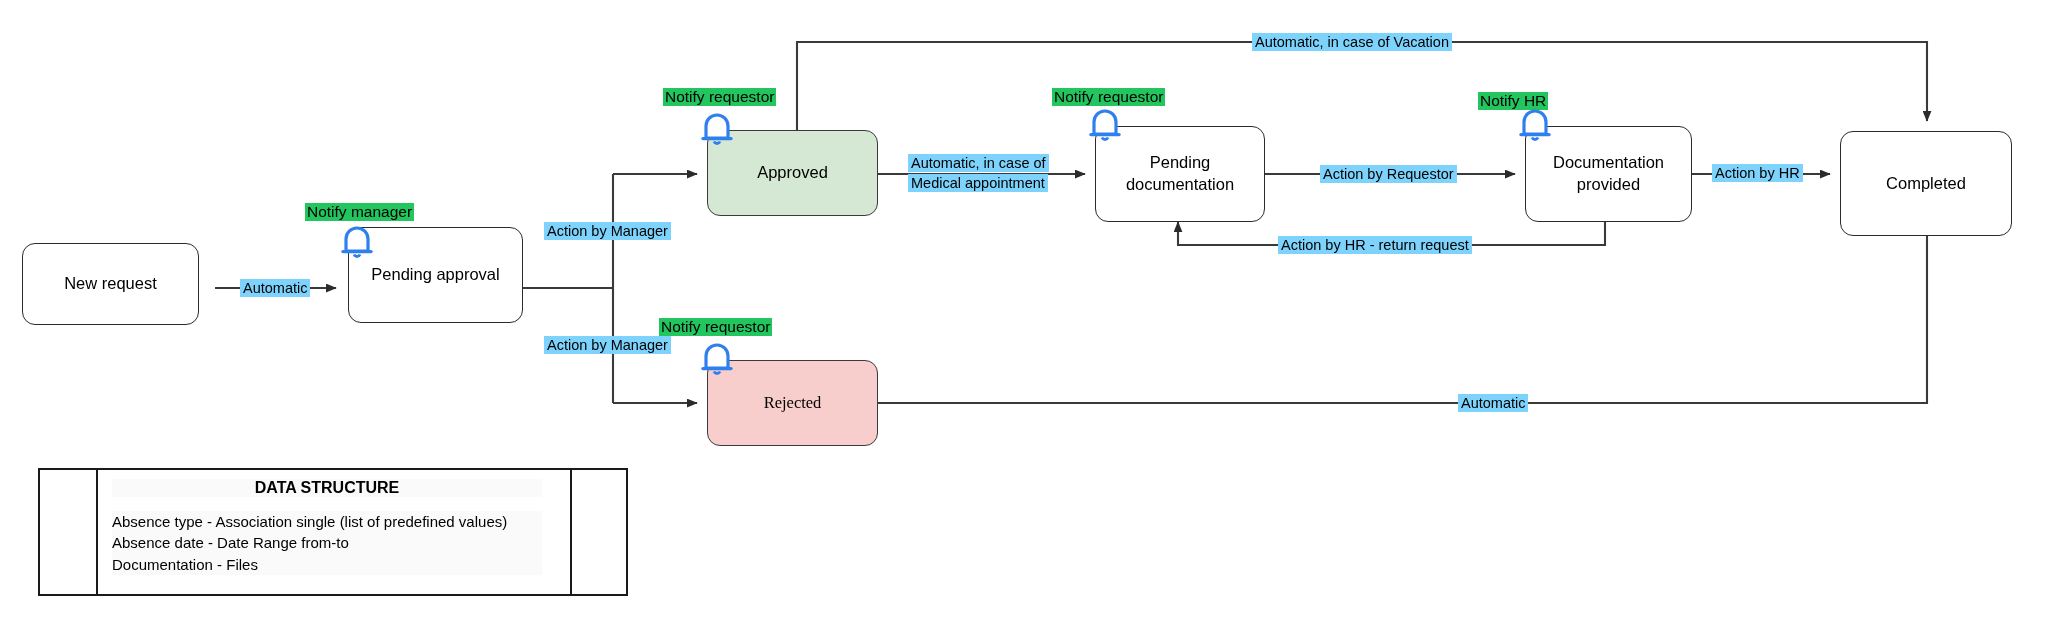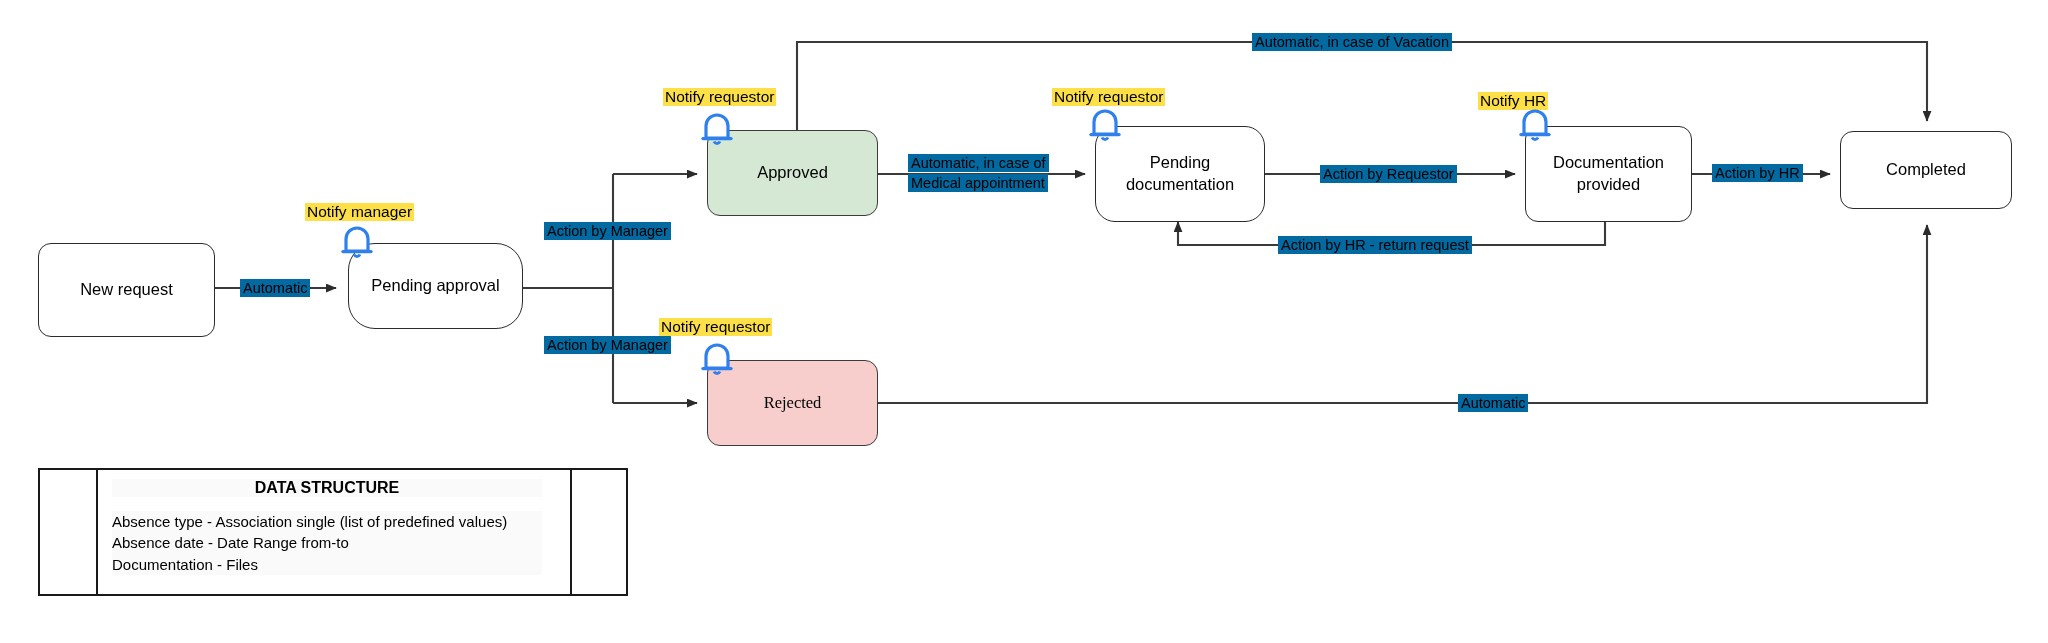--- a/index.html
+++ b/index.html
@@ -53,31 +53,31 @@
     z-index: 6;
     pointer-events: none;
   }
 
   
   .elabel {
     position: absolute;
     font-size: 14.5px;
     line-height: 1.25;
     color: #000000;
-    background: #0369a1;
+    background: #7dd3fc;
     white-space: nowrap;
     z-index: 5;
     padding: 0 3px;
   }
   .elabel.two { white-space: normal; text-align: center; }
   .nlabel {
     position: absolute;
     font-size: 15.5px;
     color: #000000;
-    background: #fde047;
+    background: #22c55e;
     white-space: nowrap;
     z-index: 5;
     padding: 0 2px;
   }
 
   
   #ds-table {
     position: absolute;
     left: 38px;
     top: 468px;
@@ -152,47 +152,47 @@
 
       <path d="M1605,216 L1605,245 L1178,245 L1178,222" marker-end="url(#ah)"></path>
 
       <path d="M1692,174 L1830,174" marker-end="url(#ah)"></path>
 
       <path d="M878,403 L1927,403 L1927,225" marker-end="url(#ah)"></path>
 
     </g>
   </svg>
 
-  <div class="node" style="left:38px; top:243px; width:177px; height:94px;">
+  <div class="node" style="left:22px; top:243px; width:177px; height:82px;">
     <span>New request</span>
   </div>
 
-  <div class="node" style="left:348px; top:243px; width:175px; height:86px;border-radius:27px;">
+  <div class="node" style="left:348px; top:227px; width:175px; height:96px;">
     <span>Pending approval</span>
   </div>
 
   <div class="node green" style="left:707px; top:130px; width:171px; height:86px;">
     <span>Approved</span>
   </div>
 
   <div class="node pink" style="left:707px; top:360px; width:171px; height:86px;font-family:Liberation Serif, serif;">
     <span>Rejected</span>
   </div>
 
-  <div class="node" style="left:1095px; top:126px; width:170px; height:96px; flex-direction:column;border-radius:20px;">
+  <div class="node" style="left:1095px; top:126px; width:170px; height:96px; flex-direction:column;">
     <span>Pending</span>
     <span>documentation</span>
   </div>
 
   <div class="node" style="left:1525px; top:126px; width:167px; height:96px; flex-direction:column;">
     <span>Documentation</span>
     <span>provided</span>
   </div>
 
-  <div class="node" style="left:1840px; top:131px; width:172px; height:78px;">
+  <div class="node" style="left:1840px; top:131px; width:172px; height:105px;">
     <span>Completed</span>
   </div>
 
   <svg class="bell" style="left:340px; top:224px;" viewBox="0 0 34 36">
     <path d="M6,27 L6,15 A11,11 0 0 1 28,15 L28,27 Z" fill="#ffffff" stroke="#2f80ed" stroke-width="3.2" stroke-linejoin="round"></path>
     <path d="M3,27.6 L31,27.6" stroke="#2f80ed" stroke-width="3.4" stroke-linecap="round"></path>
     <path d="M14,30.5 A3.3,3.3 0 0 0 20,30.5" fill="none" stroke="#2f80ed" stroke-width="3"></path>
   </svg>
 
   <svg class="bell" style="left:700px; top:111px;" viewBox="0 0 34 36">

